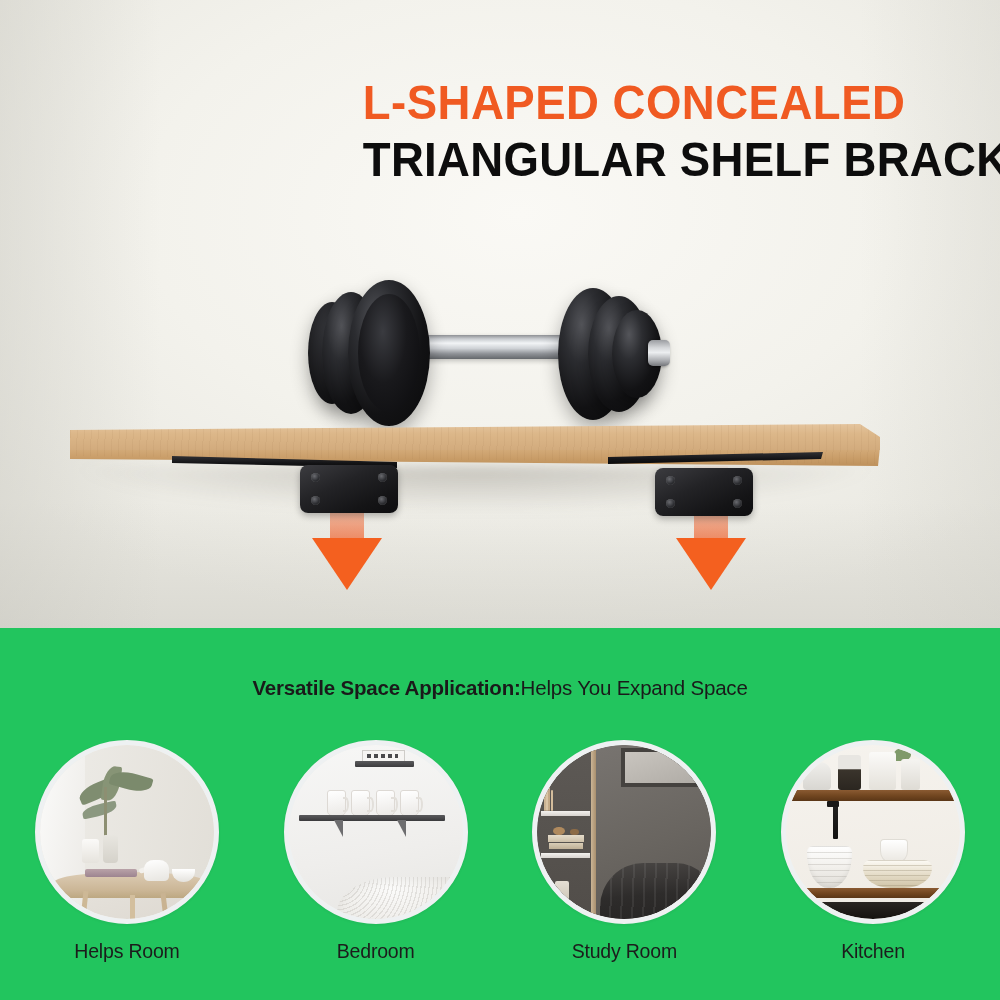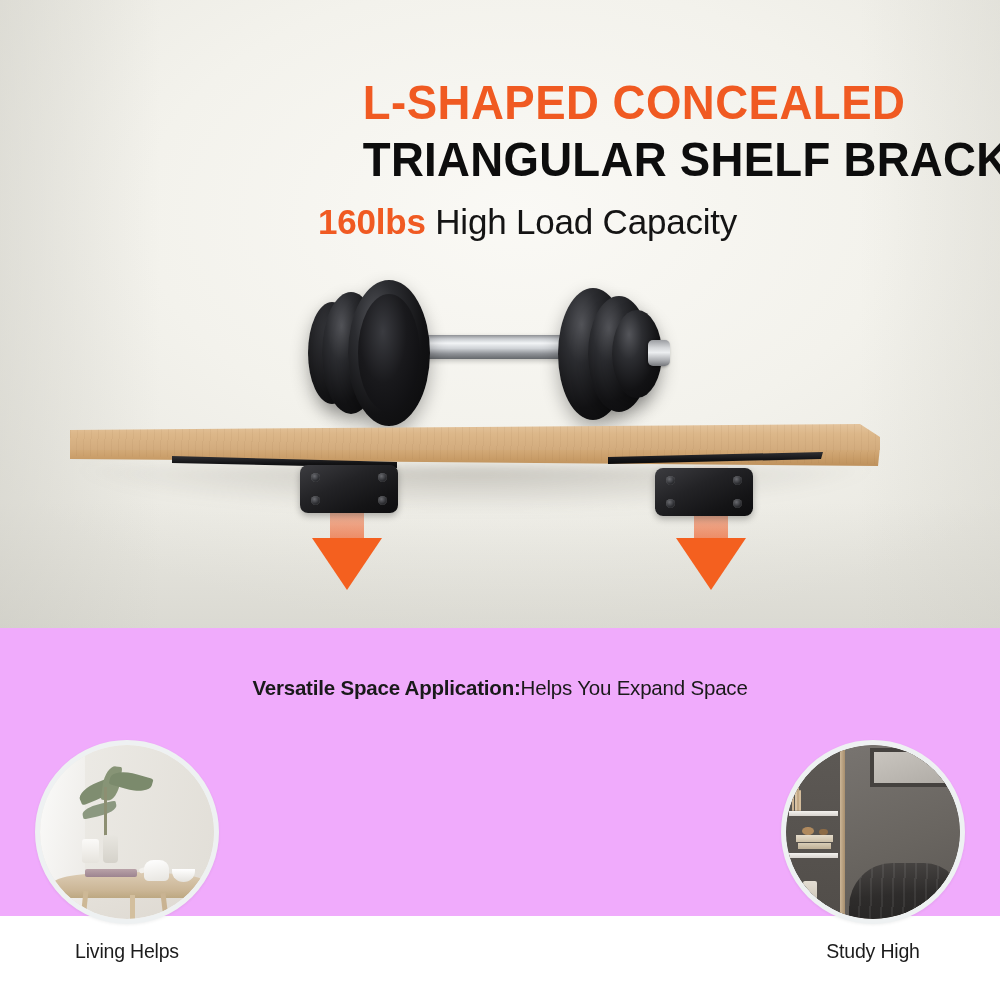--- a/index.html
+++ b/index.html
@@ -199,22 +199,22 @@
     position: absolute; left: 0; top: 72px;
     width: 0; height: 0;
     border-left: 35px solid transparent;
     border-right: 35px solid transparent;
     border-top: 52px solid #f4601f;
   }
 
   
   #bottom {
     position: absolute; left: 0; top: 628px;
-    width: 1000px; height: 288px;
-    background: #f0abfc;
+    width: 1000px; height: 372px;
+    background: #22c55e;
   }
   #subhead {
     position: absolute; left: 0; top: 48px; width: 1000px;
     text-align: center;
     font-size: 20.5px;
     color: #1a1a1a;
     letter-spacing: -0.2px;
   }
   #subhead .b { font-weight: bold; }
 
@@ -379,23 +379,20 @@
 <body>
 
 <section id="hero">
 
   <div id="hero-vignette"></div>
 
 
   <div id="headline">
     <div class="hl-1">L-SHAPED CONCEALED</div>
     <div class="hl-2">TRIANGULAR SHELF BRACKET</div>
-    <div class="hl-3">
-      <span class="lbs">160lbs</span><span> High Load Capacity</span>
-    </div>
   </div>
 
   <div id="dumbbell">
     <div class="bar"></div>
     <div class="plate lp-back"></div>
     <div class="plate lp-mid"></div>
     <div class="plate lp-front">
       <div class="plate-inner" style="left:10px;top:14px;width:62px;height:118px;"></div>
     </div>
     <div class="plate rp-back"></div>
@@ -460,23 +457,43 @@
           <div class="lv-leg2"></div>
           <div class="lv-leg3"></div>
           <div class="lv-vase"></div>
           <div class="lv-pot"></div>
           <div class="lv-book"></div>
           <div class="lv-spout"></div>
           <div class="lv-pot2"></div>
           <div class="lv-bowl"></div>
         </div>
       </div>
-      <div class="caption">Living Helps</div>
+      <div class="caption">Helps Room</div>
     </div>
 
+    <div class="circle-item">
+      <div class="photo">
+        <div class="photo-inner sc-bed">
+          <div class="bd-frame"></div>
+          <div class="bd-frame-txt"></div>
+          <div class="bd-shelf2"></div>
+          <div class="mug m1"></div>
+          <div class="mug m2"></div>
+          <div class="mug m3"></div>
+          <div class="mug m4"></div>
+          <div class="bd-shelf"></div>
+          <div class="bd-brk bd-b1"></div>
+          <div class="bd-brk bd-b2"></div>
+          <div class="bd-blanket">
+            <div class="bd-knit"></div>
+          </div>
+        </div>
+      </div>
+      <div class="caption">Bedroom</div>
+    </div>
 
     <div class="circle-item">
       <div class="photo">
         <div class="photo-inner sc-study">
           <div class="st-case"></div>
           <div class="st-wall"></div>
           <div class="st-pic"></div>
           <div class="st-books-wrap">
             <div class="book bk1"></div>
             <div class="book bk2"></div>
@@ -489,18 +506,41 @@
           <div class="st-stack"></div>
           <div class="st-stack2"></div>
           <div class="st-sh st-s2"></div>
           <div class="st-jar"></div>
           <div class="st-div"></div>
           <div class="st-chair">
             <div class="st-ribs"></div>
           </div>
         </div>
       </div>
-      <div class="caption">Study High</div>
+      <div class="caption">Study Room</div>
     </div>
 
+    <div class="circle-item">
+      <div class="photo">
+        <div class="photo-inner sc-kitchen">
+          <div class="kt-green"></div>
+          <div class="kt-jar kj1"></div>
+          <div class="kt-jar kj2"></div>
+          <div class="kt-jar kj3"></div>
+          <div class="kt-jar kj4"></div>
+          <div class="kt-shelf kt-sh1"></div>
+          <div class="kt-brk"></div>
+          <div class="kt-cup"></div>
+          <div class="kt-bowls">
+            <div class="kt-bowl-lines"></div>
+          </div>
+          <div class="kt-plates">
+            <div class="kt-plate-lines"></div>
+          </div>
+          <div class="kt-shelf kt-sh2"></div>
+          <div class="kt-dark"></div>
+        </div>
+      </div>
+      <div class="caption">Kitchen</div>
+    </div>
 
   </div>
 </section>
 
 </body></html>

